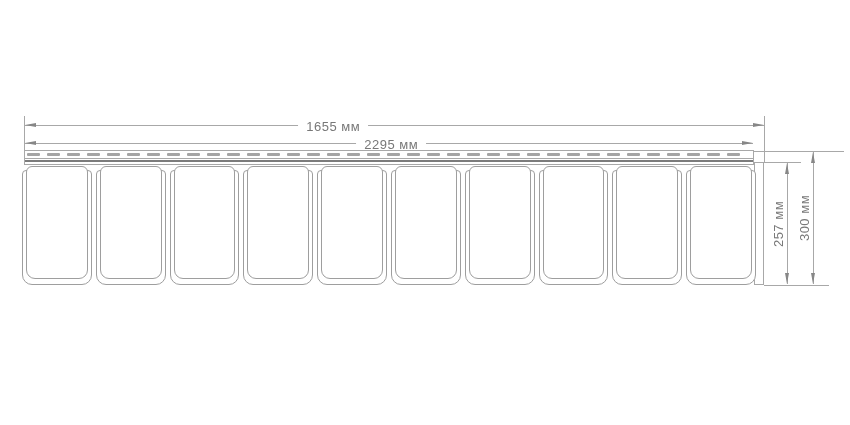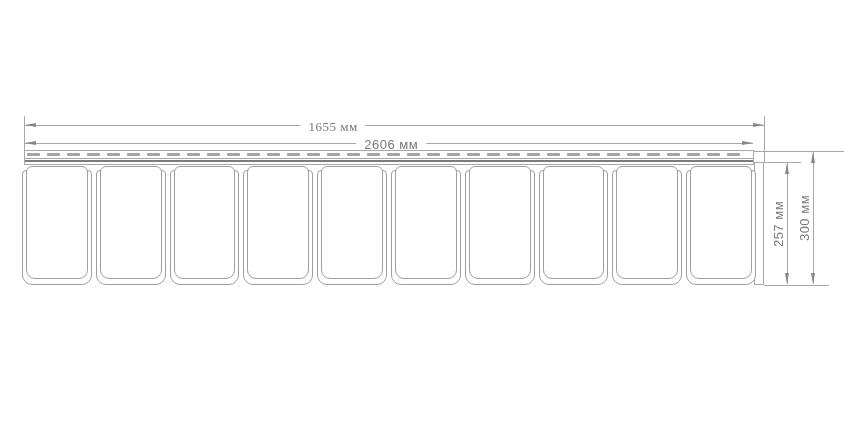--- a/index.html
+++ b/index.html
@@ -79,30 +79,30 @@
   }
 </style>
 </head>
 <body>
 
 <div class="canvas">
 
   <div class="vline" style="left:24px;top:116px;height:35px;"></div>
   <div class="vline" style="left:764px;top:116px;height:46px;"></div>
 
-  <div class="dim-h" style="left:25px;top:125px;width:739px;font-family:Liberation Serif, serif;">
+  <div class="dim-h" style="left:25px;top:125px;width:739px;">
     <div class="arr arr-left"></div>
     <div class="arr arr-right"></div>
     <div class="dim-label" style="left:41.7%;">1655 мм</div>
   </div>
 
   <div class="dim-h" style="left:25px;top:143px;width:728px;">
     <div class="arr arr-left"></div>
     <div class="arr arr-right"></div>
-    <div class="dim-label" style="left:50.3%;">2606 мм</div>
+    <div class="dim-label" style="left:50.3%;">2295 мм</div>
   </div>
 
   <div class="strip">
     <div class="slot-row">
         <div class="slot"></div>
         <div class="slot"></div>
         <div class="slot"></div>
         <div class="slot"></div>
         <div class="slot"></div>
         <div class="slot"></div>

